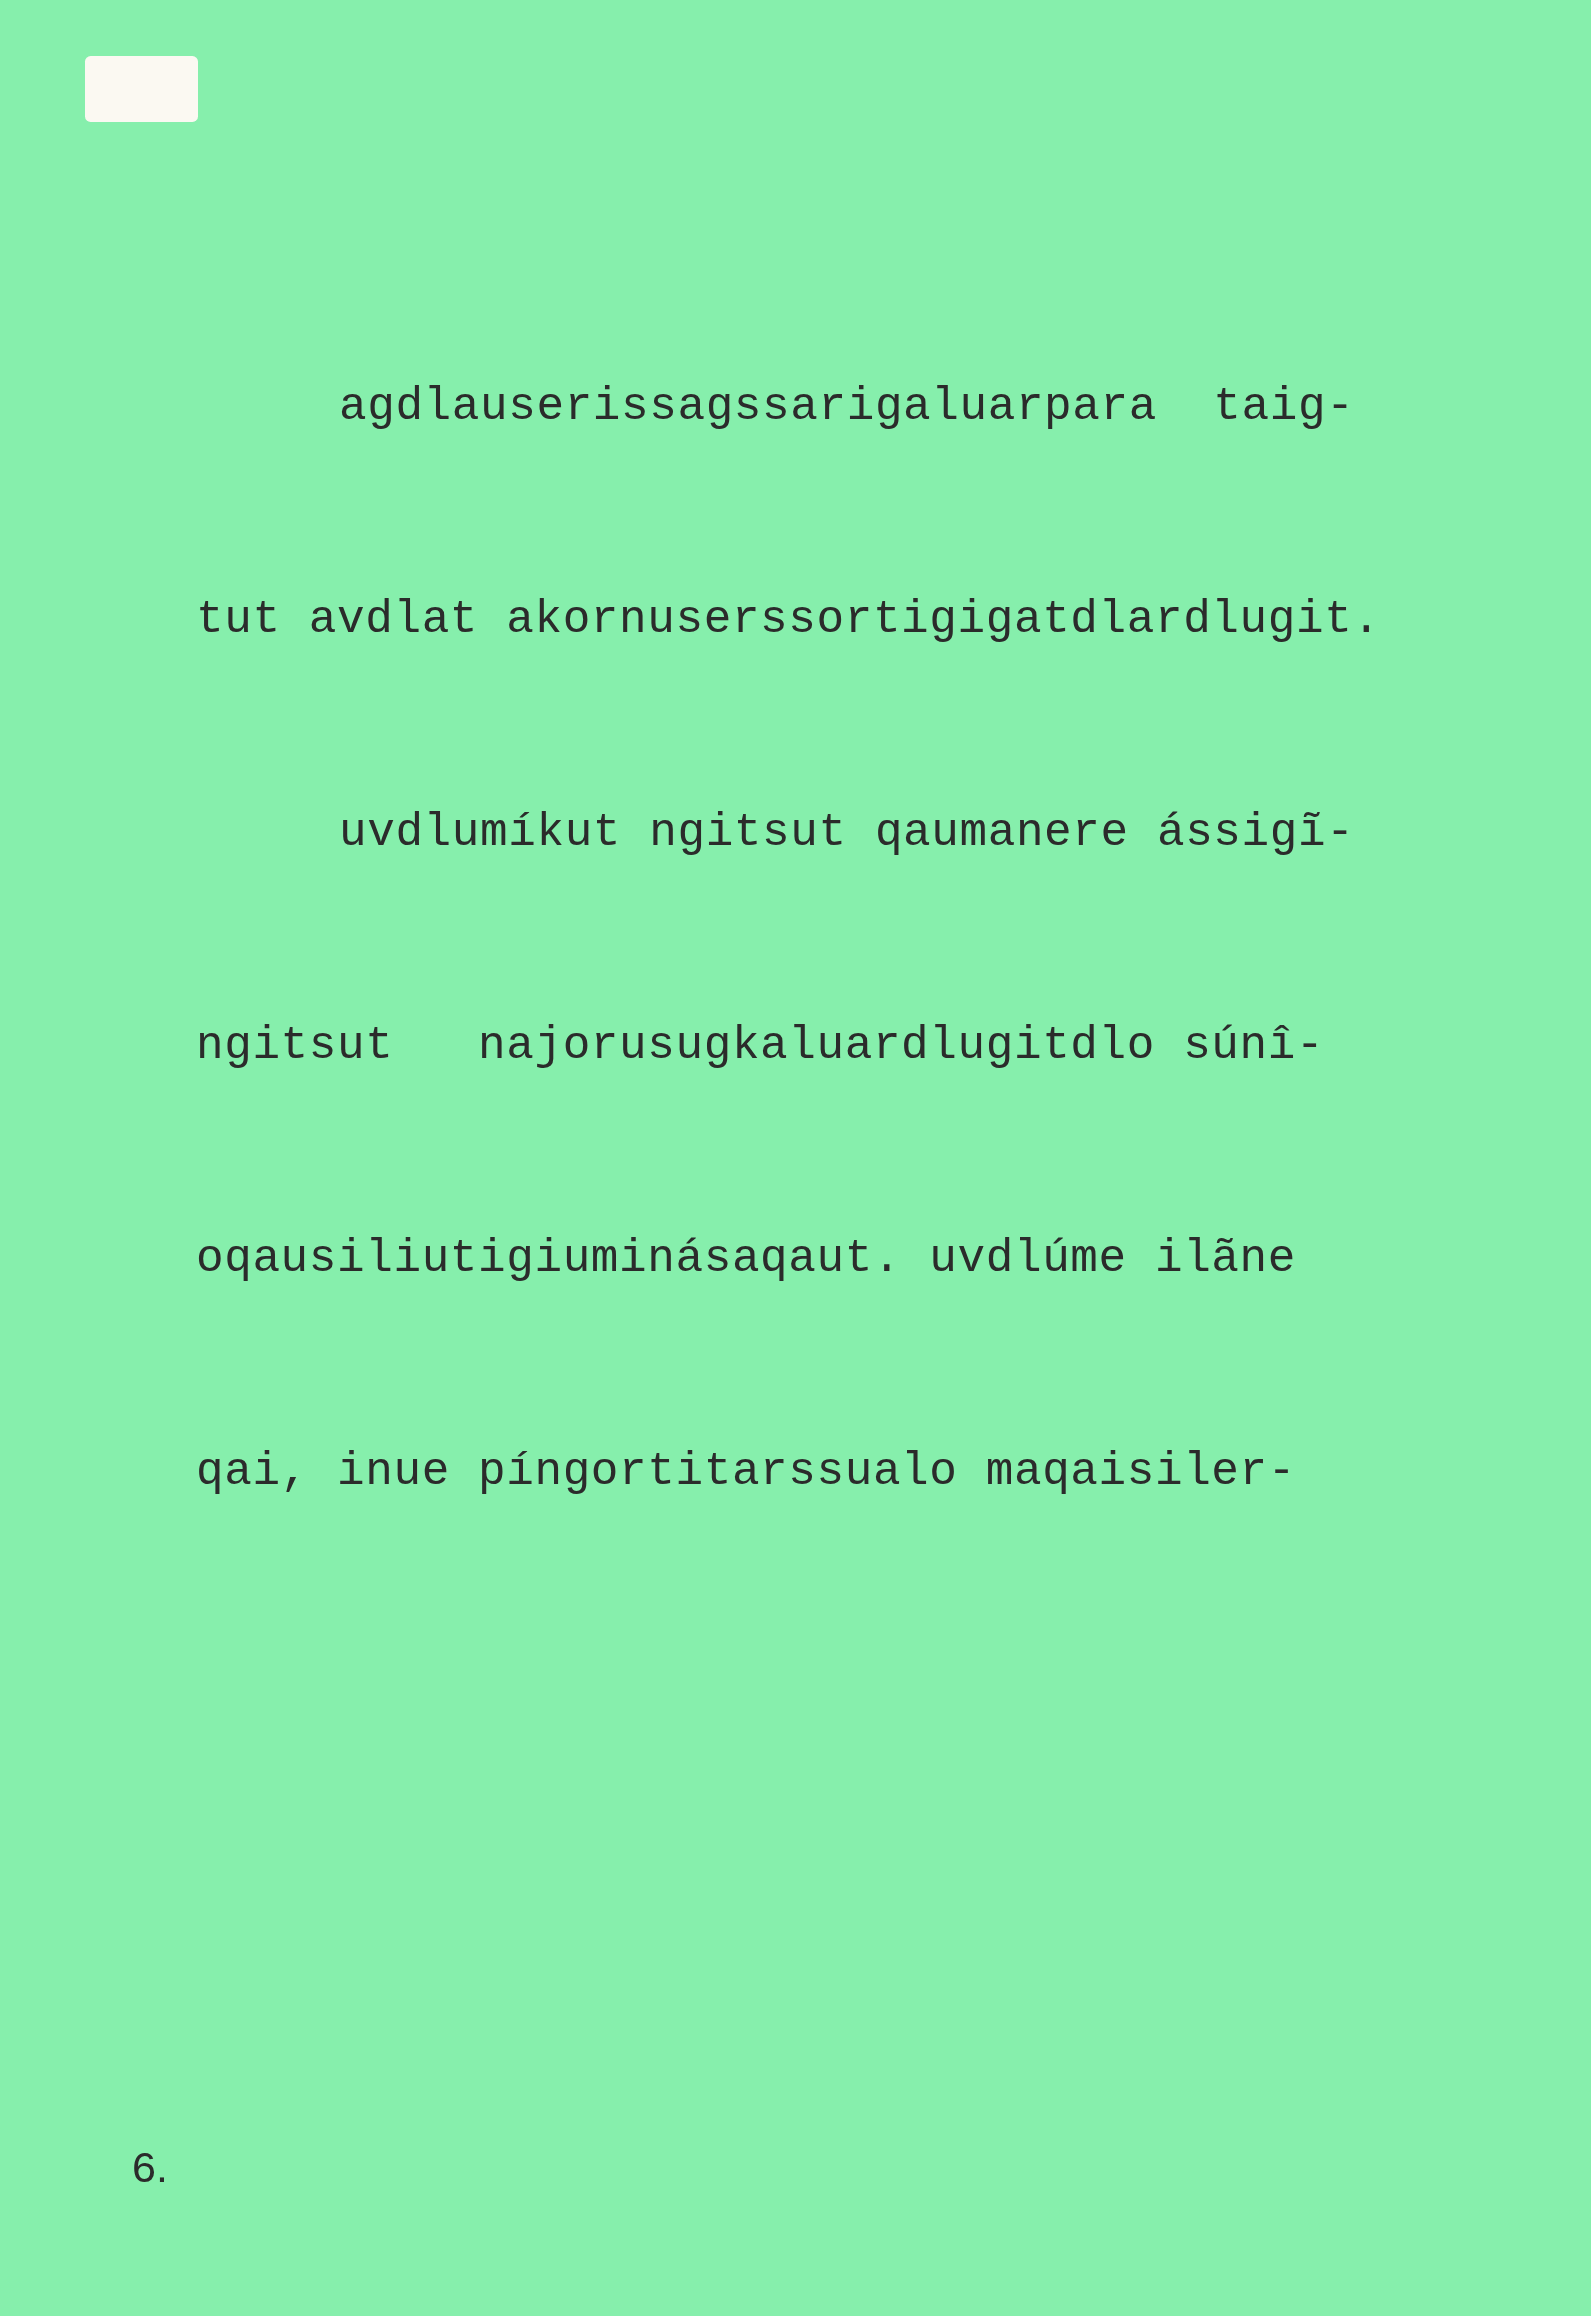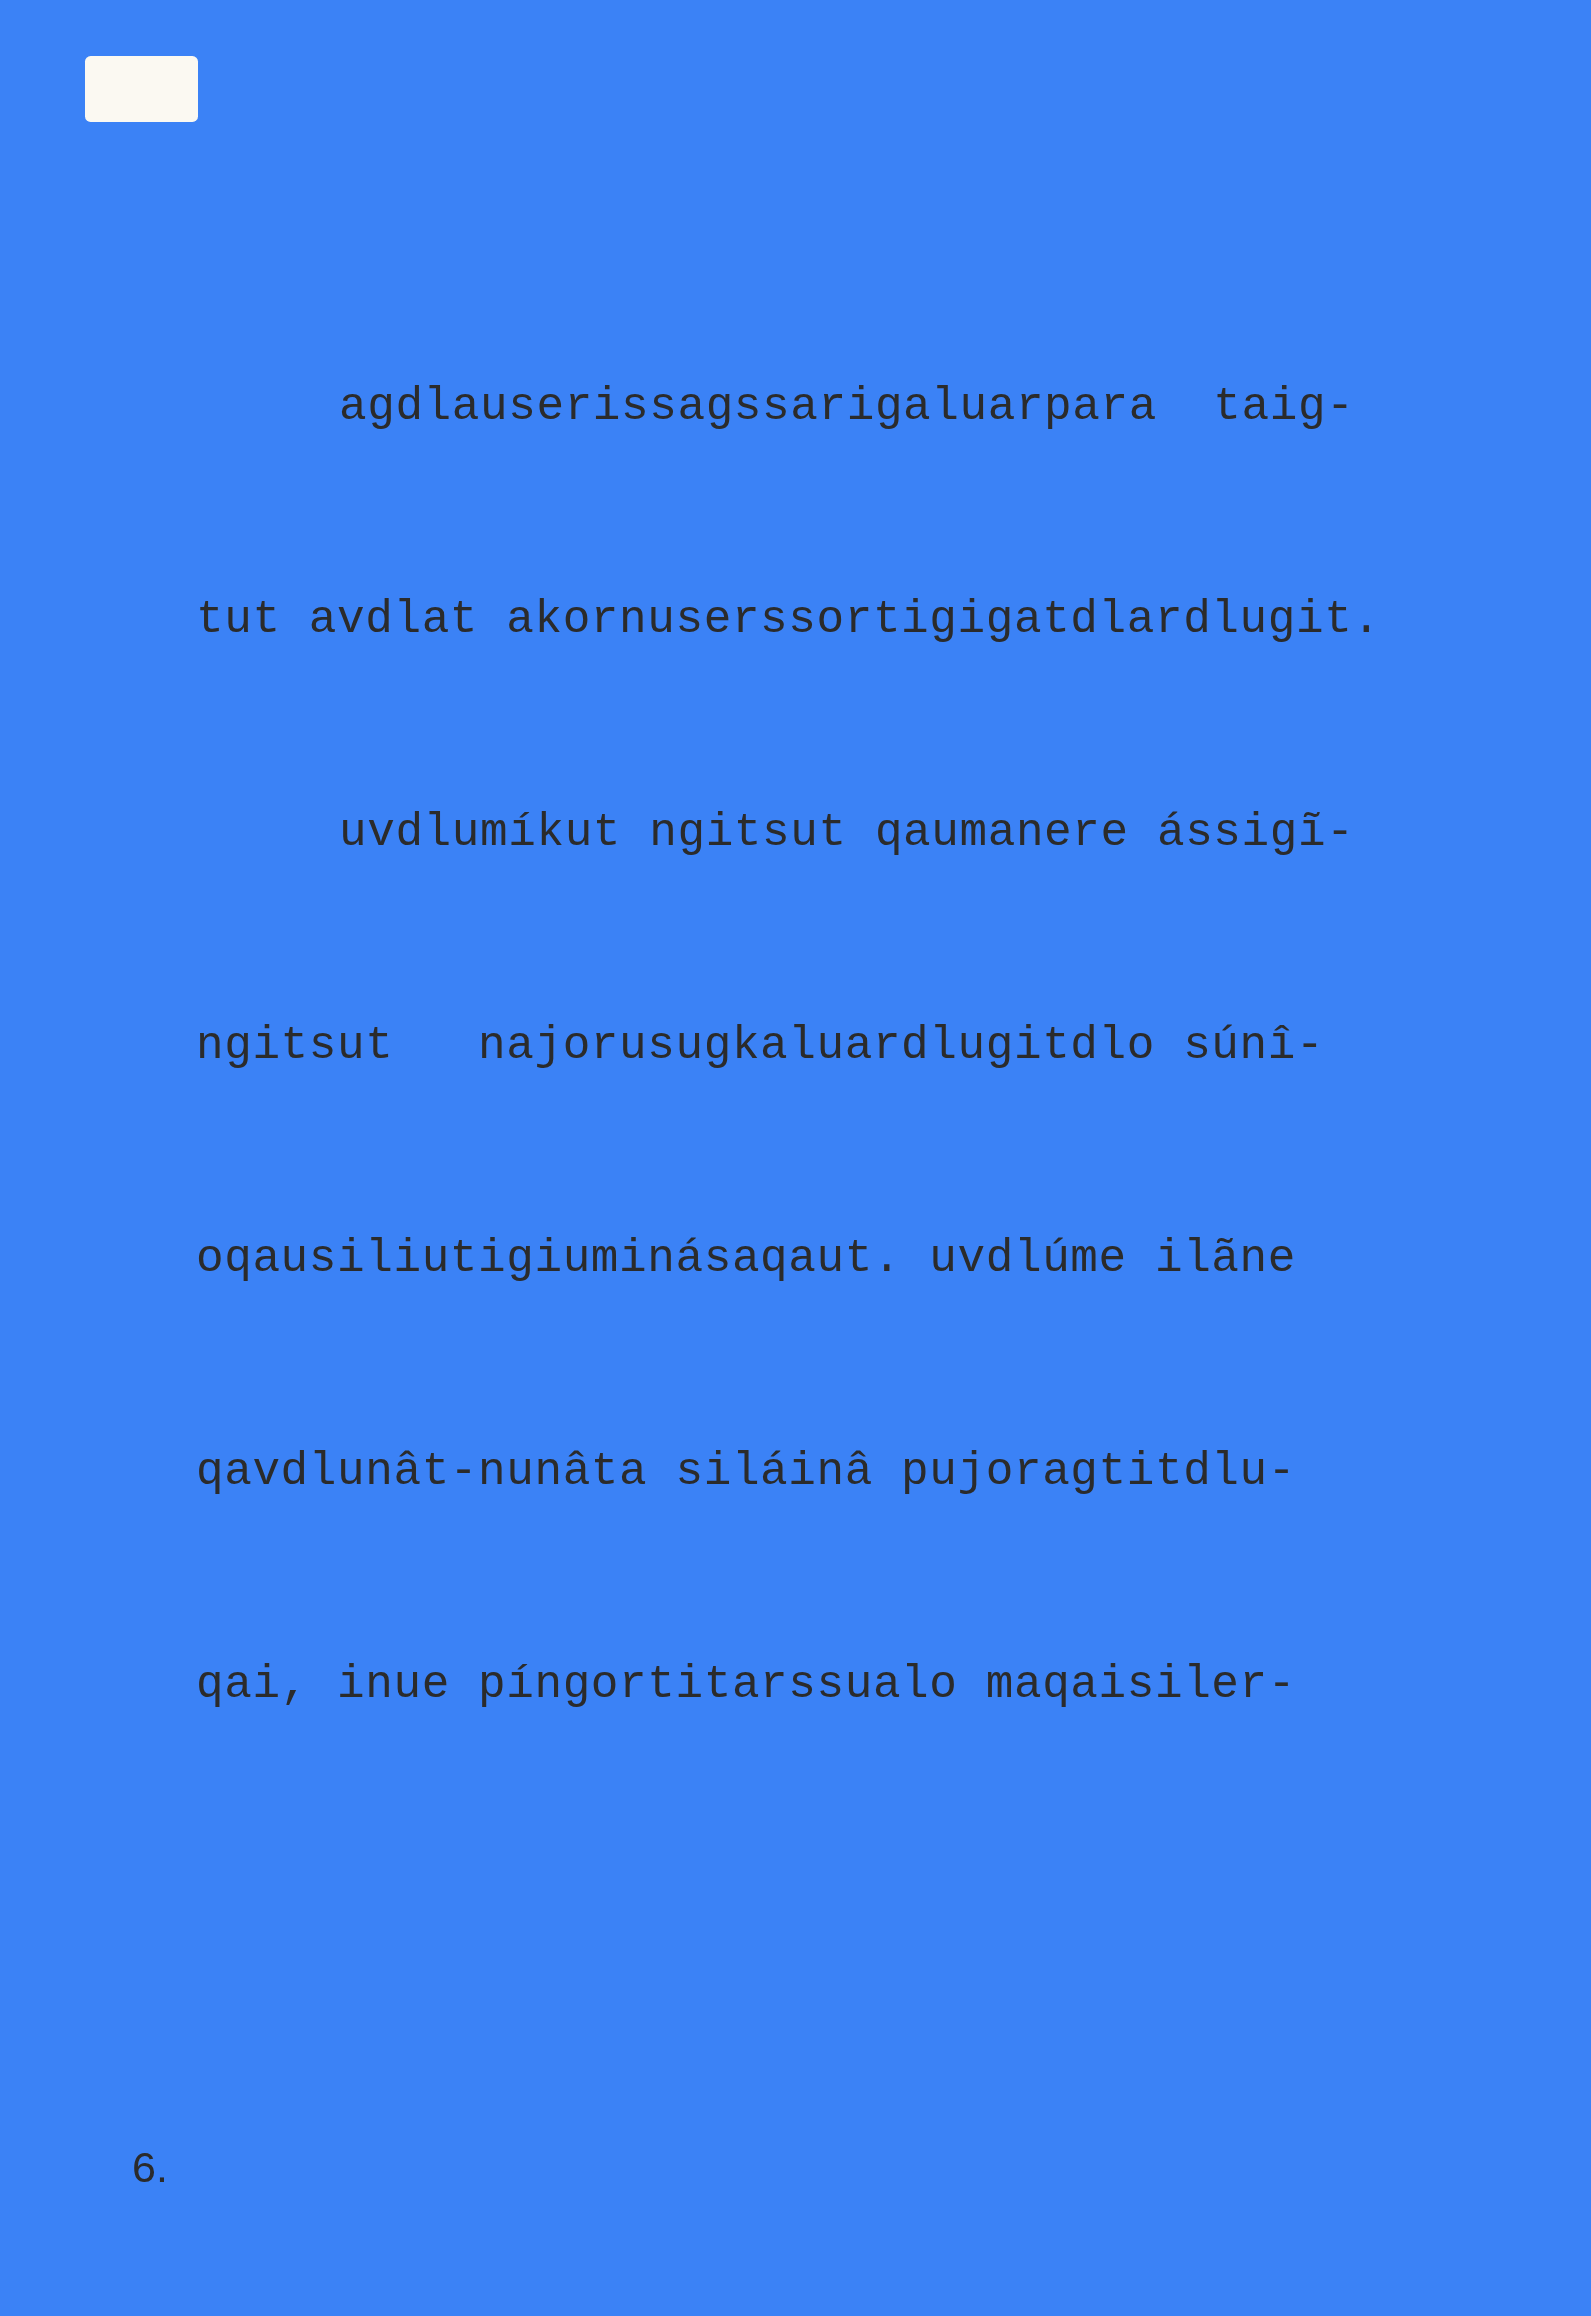--- a/index.html
+++ b/index.html
@@ -12,21 +12,21 @@
       height: 2316px;
       position: relative;
       overflow: hidden;
     }
     .page {
       position: absolute;
       left: 0;
       top: 0;
       width: 1591px;
       height: 2316px;
-      background: #3b82f6;
+      background: #86efac;
     }
     .scan-smudge {
       position: absolute;
       left: 85px;
       top: 56px;
       width: 113px;
       height: 66px;
       background: #fbf9f2;
       border-radius: 5.6px;
     }
@@ -63,21 +63,20 @@
 
 <div class="page">
   <div class="scan-smudge"></div>
 
   <div class="body-text">
     <span class="line indent">agdlauserissagssarigaluarpara  taig-</span>
     <span class="line">tut avdlat akornuserssortigigatdlardlugit.</span>
     <span class="line indent">uvdlumíkut ngitsut qaumanere ássigĩ-</span>
     <span class="line">ngitsut   najorusugkaluardlugitdlo súnî-</span>
     <span class="line">oqausiliutigiuminásaqaut. uvdlúme ilãne</span>
-    <span class="line">qavdlunât-nunâta siláinâ pujoragtitdlu-</span>
     <span class="line">qai, inue píngortitarssualo maqaisiler-</span>
     
     
     
     
     
     
     
     
     

